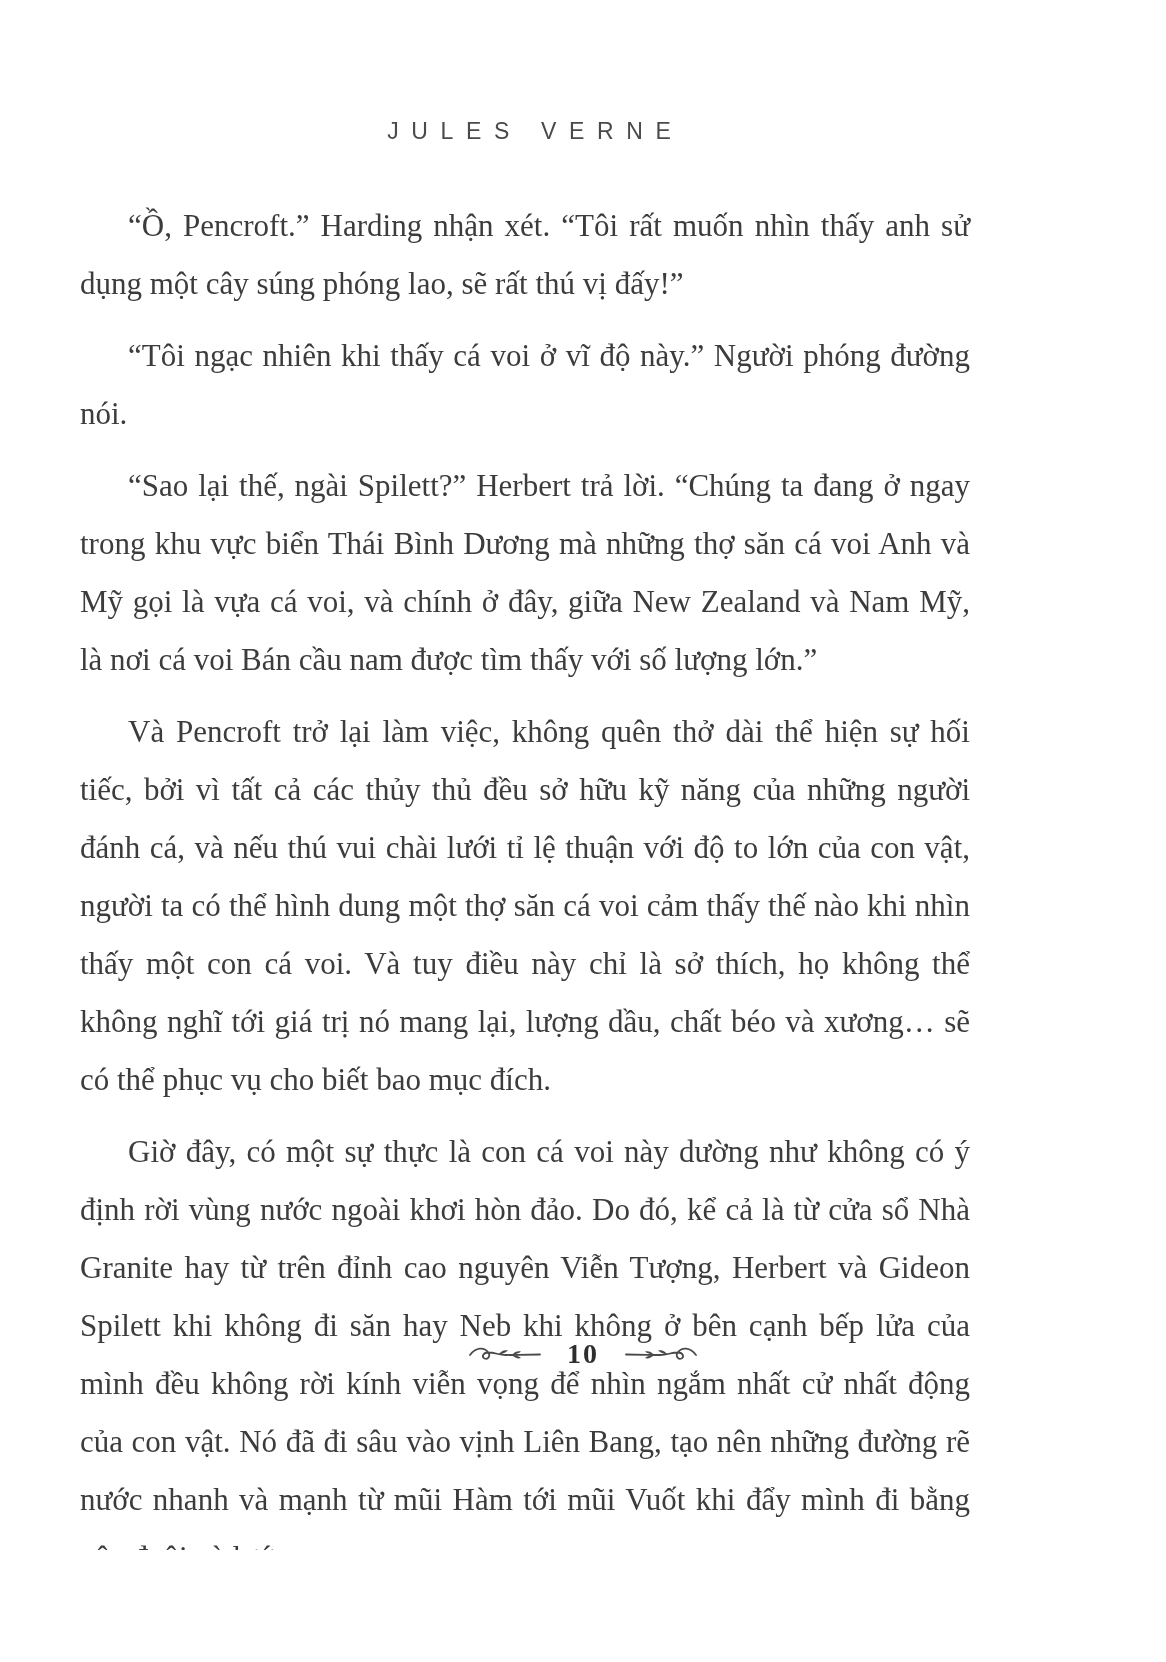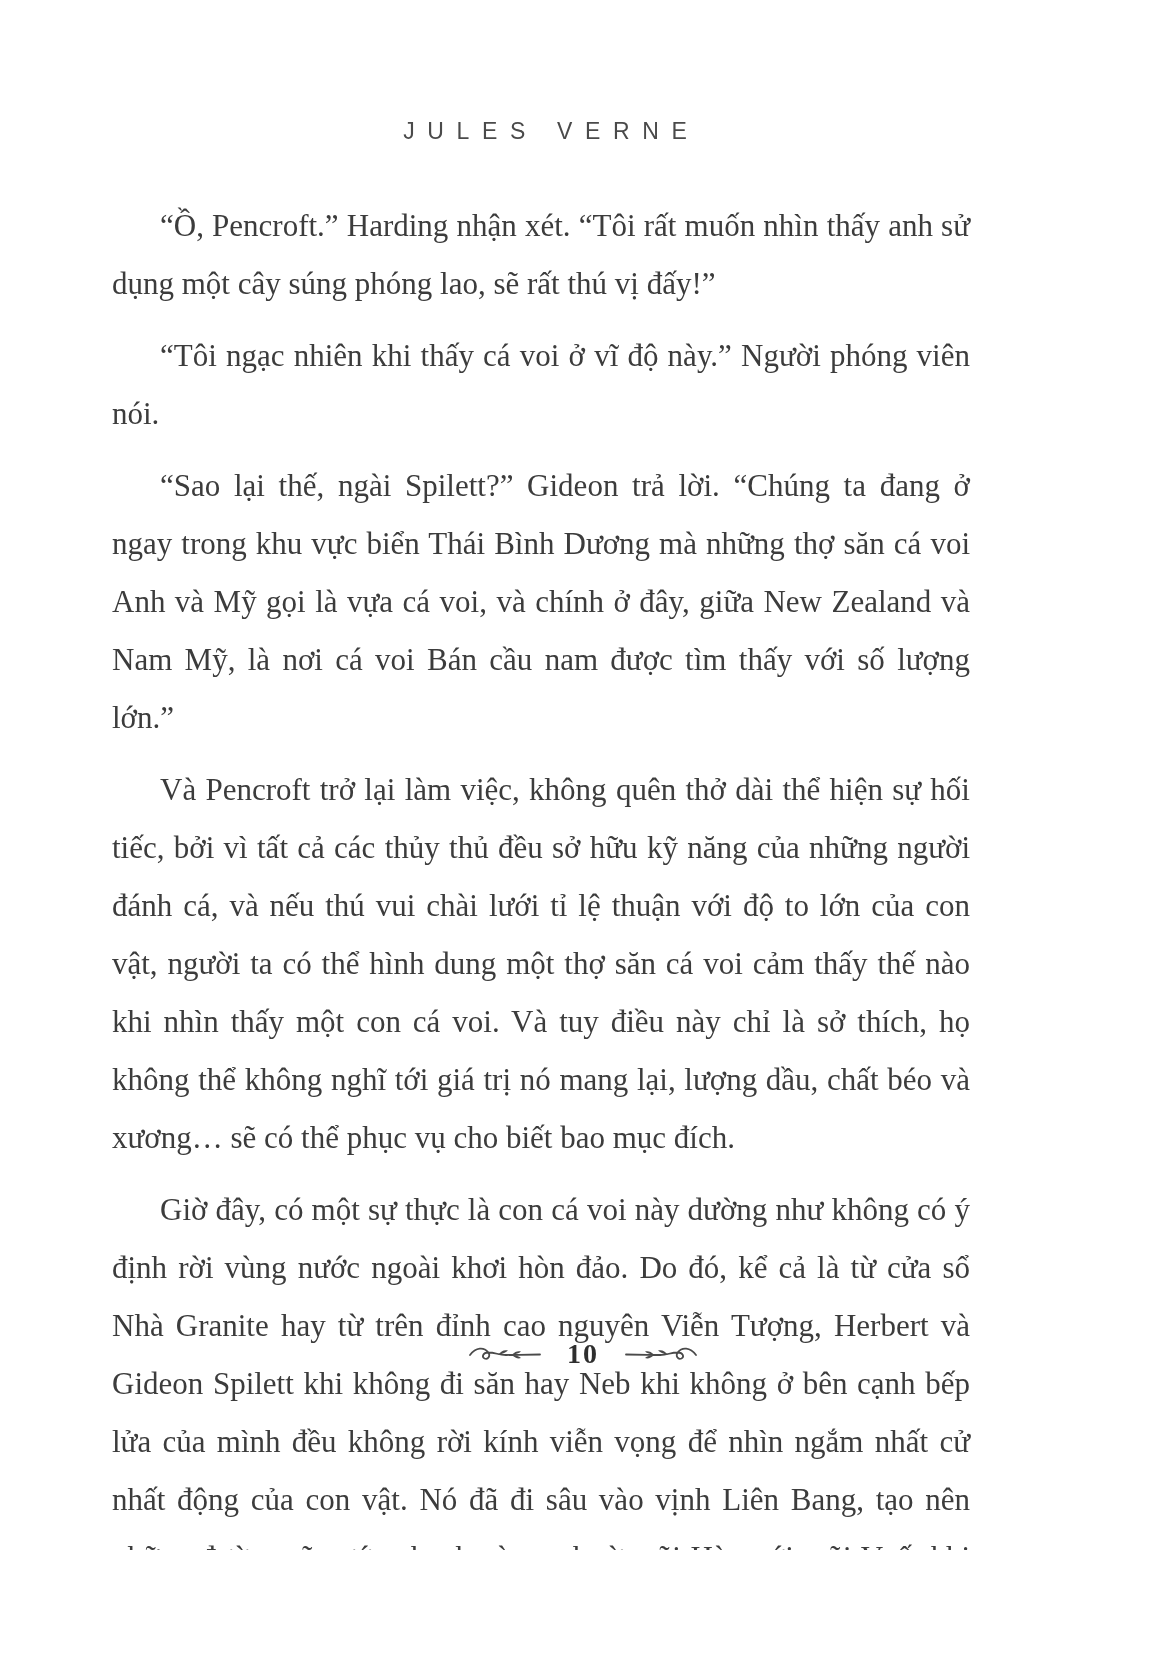--- a/index.html
+++ b/index.html
@@ -7,21 +7,21 @@
     padding: 0;
     background: #ffffff;
   }
   .page {
     position: relative;
     width: 1166px;
     height: 1550px;
     margin: 0 auto;
     background: #ffffff;
     box-sizing: border-box;
-    padding: 118px 188px 0 112px;
+    padding: 118px 188px 0 80px;
     font-family: "Liberation Serif", "DejaVu Serif", serif;
     color: #3c3c3c;
     overflow: hidden;
   }
   .running-header {
     text-align: center;
     font-family: "Liberation Sans", "DejaVu Sans", sans-serif;
     font-size: 23px;
     font-weight: 400;
     letter-spacing: 0.55em;
@@ -65,22 +65,22 @@
 </style>
 </head>
 <body>
 
 <div class="page">
 
   <div class="running-header">JULES VERNE</div>
 
   <div class="body-text">
     <p>“Ồ, Pencroft.” Harding nhận xét. “Tôi rất muốn nhìn thấy anh sử dụng một cây súng phóng lao, sẽ rất thú vị đấy!”</p>
-    <p>“Tôi ngạc nhiên khi thấy cá voi ở vĩ độ này.” Người phóng viên nói.</p>
-    <p>“Sao lại thế, ngài Spilett?” Gideon trả lời. “Chúng ta đang ở ngay trong khu vực biển Thái Bình Dương mà những thợ săn cá voi Anh và Mỹ gọi là vựa cá voi, và chính ở đây, giữa New Zealand và Nam Mỹ, là nơi cá voi Bán cầu nam được tìm thấy với số lượng lớn.”</p>
+    <p>“Tôi ngạc nhiên khi thấy cá voi ở vĩ độ này.” Người phóng đường nói.</p>
+    <p>“Sao lại thế, ngài Spilett?” Herbert trả lời. “Chúng ta đang ở ngay trong khu vực biển Thái Bình Dương mà những thợ săn cá voi Anh và Mỹ gọi là vựa cá voi, và chính ở đây, giữa New Zealand và Nam Mỹ, là nơi cá voi Bán cầu nam được tìm thấy với số lượng lớn.”</p>
     <p>Và Pencroft trở lại làm việc, không quên thở dài thể hiện sự hối tiếc, bởi vì tất cả các thủy thủ đều sở hữu kỹ năng của những người đánh cá, và nếu thú vui chài lưới tỉ lệ thuận với độ to lớn của con vật, người ta có thể hình dung một thợ săn cá voi cảm thấy thế nào khi nhìn thấy một con cá voi. Và tuy điều này chỉ là sở thích, họ không thể không nghĩ tới giá trị nó mang lại, lượng dầu, chất béo và xương… sẽ có thể phục vụ cho biết bao mục đích.</p>
     <p>Giờ đây, có một sự thực là con cá voi này dường như không có ý định rời vùng nước ngoài khơi hòn đảo. Do đó, kể cả là từ cửa sổ Nhà Granite hay từ trên đỉnh cao nguyên Viễn Tượng, Herbert và Gideon Spilett khi không đi săn hay Neb khi không ở bên cạnh bếp lửa của mình đều không rời kính viễn vọng để nhìn ngắm nhất cử nhất động của con vật. Nó đã đi sâu vào vịnh Liên Bang, tạo nên những đường rẽ nước nhanh và mạnh từ mũi Hàm tới mũi Vuốt khi đẩy mình đi bằng vây đuôi và lướt qua</p>
   </div>
 
   <div class="footer">
     <span class="ornament left">
       <svg width="74" height="22" viewBox="0 0 74 22" fill="none" xmlns="http://www.w3.org/2000/svg">
         <path d="M2 12 C 8 4, 16 4, 20 9 C 23 13, 20 17, 16.5 15.5 C 13.5 14, 15 9.5, 20 9.5 C 28 9.5, 30 12, 38 12" stroke="#4a4a4a" stroke-width="1.8" stroke-linecap="round"></path>
         <path d="M38 12 C 48 12, 56 11.5, 72 11.5" stroke="#4a4a4a" stroke-width="1.8" stroke-linecap="round"></path>
         <path d="M30 12 C 33 8, 36 6.5, 40 7.5 C 37.5 9.5, 34 11, 30 12 Z" fill="#4a4a4a"></path>

